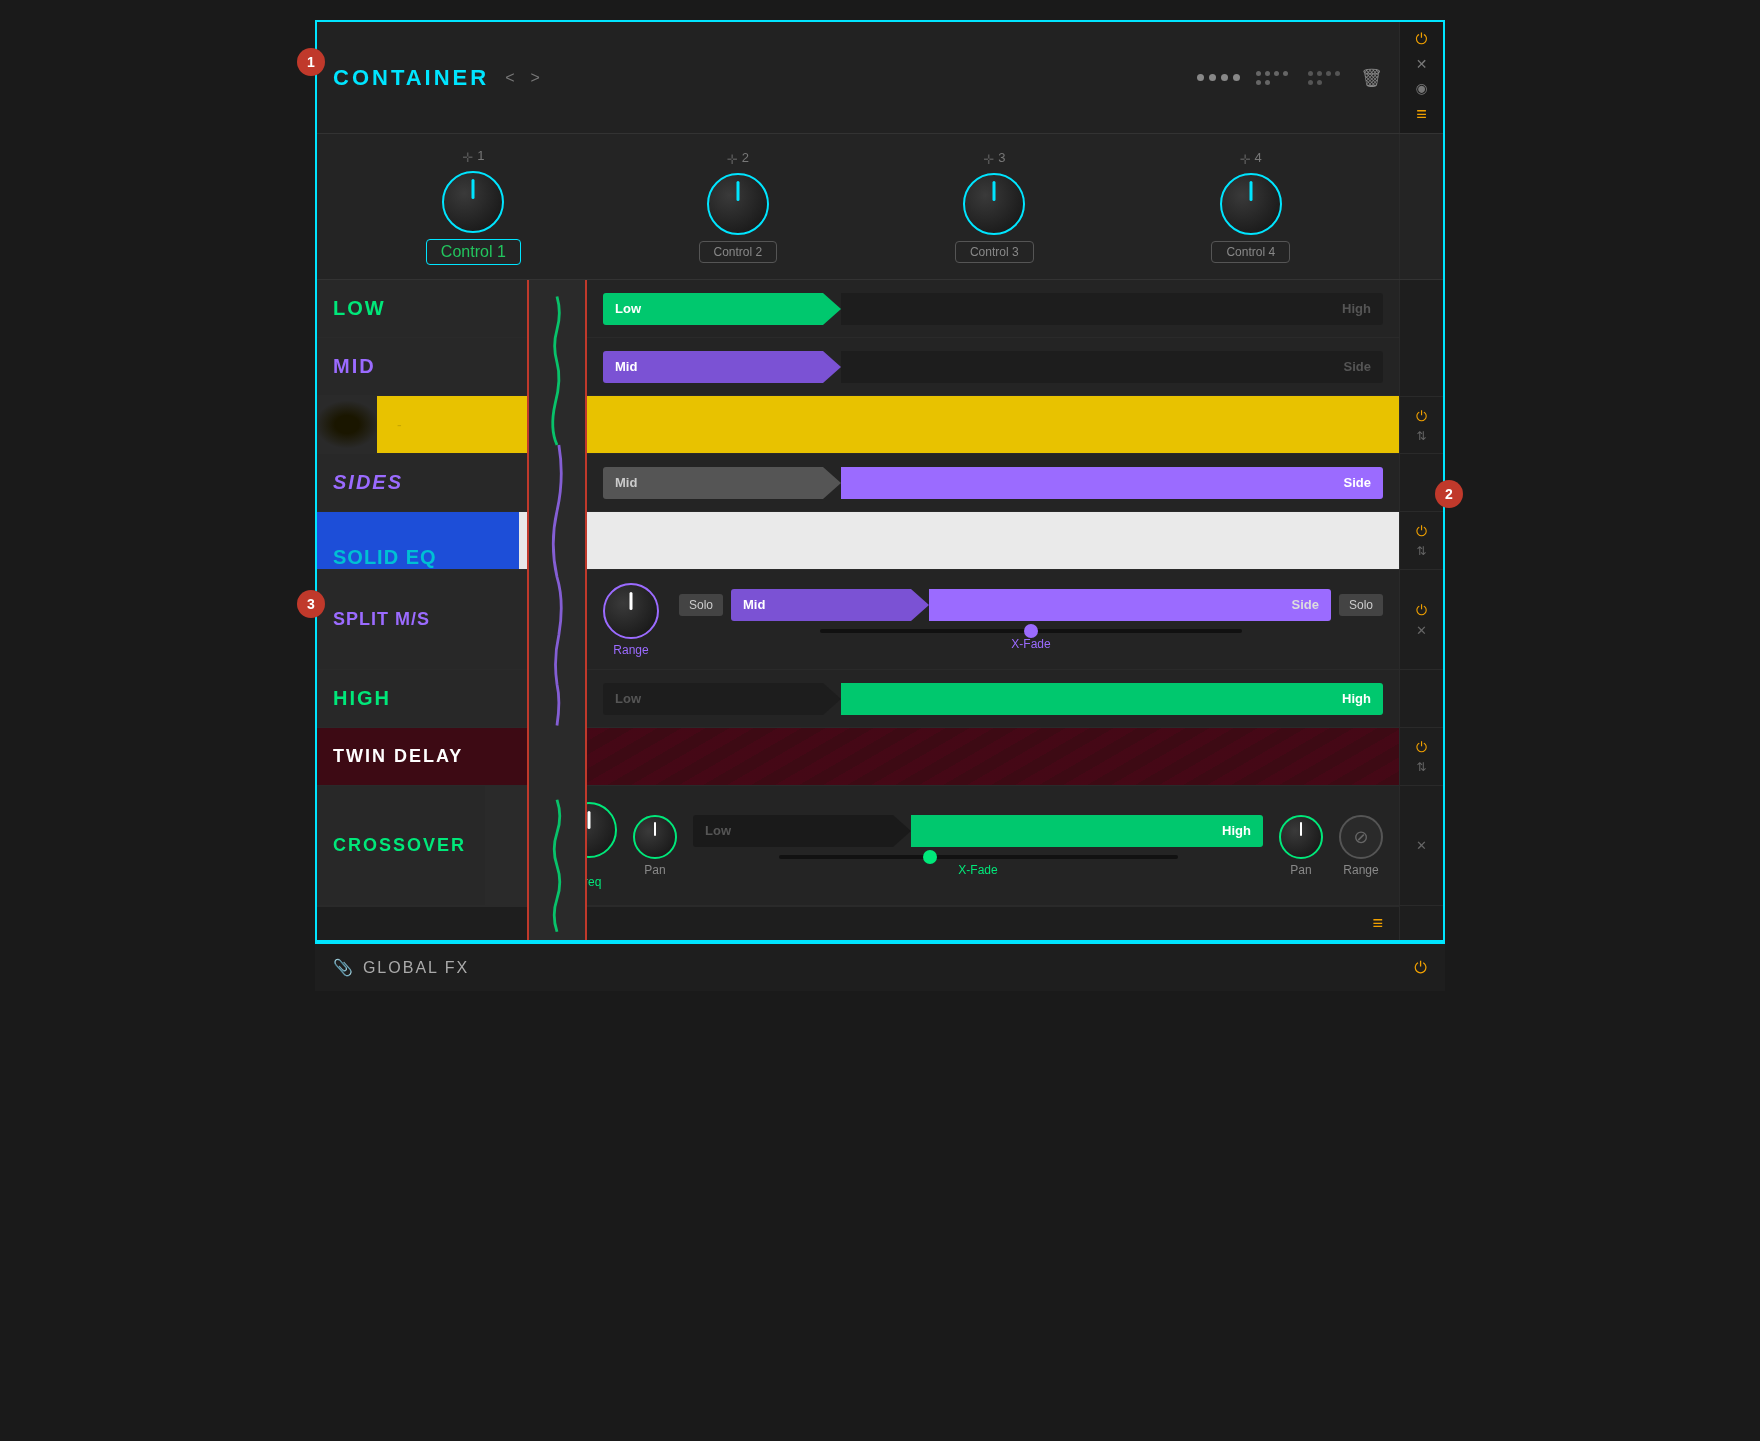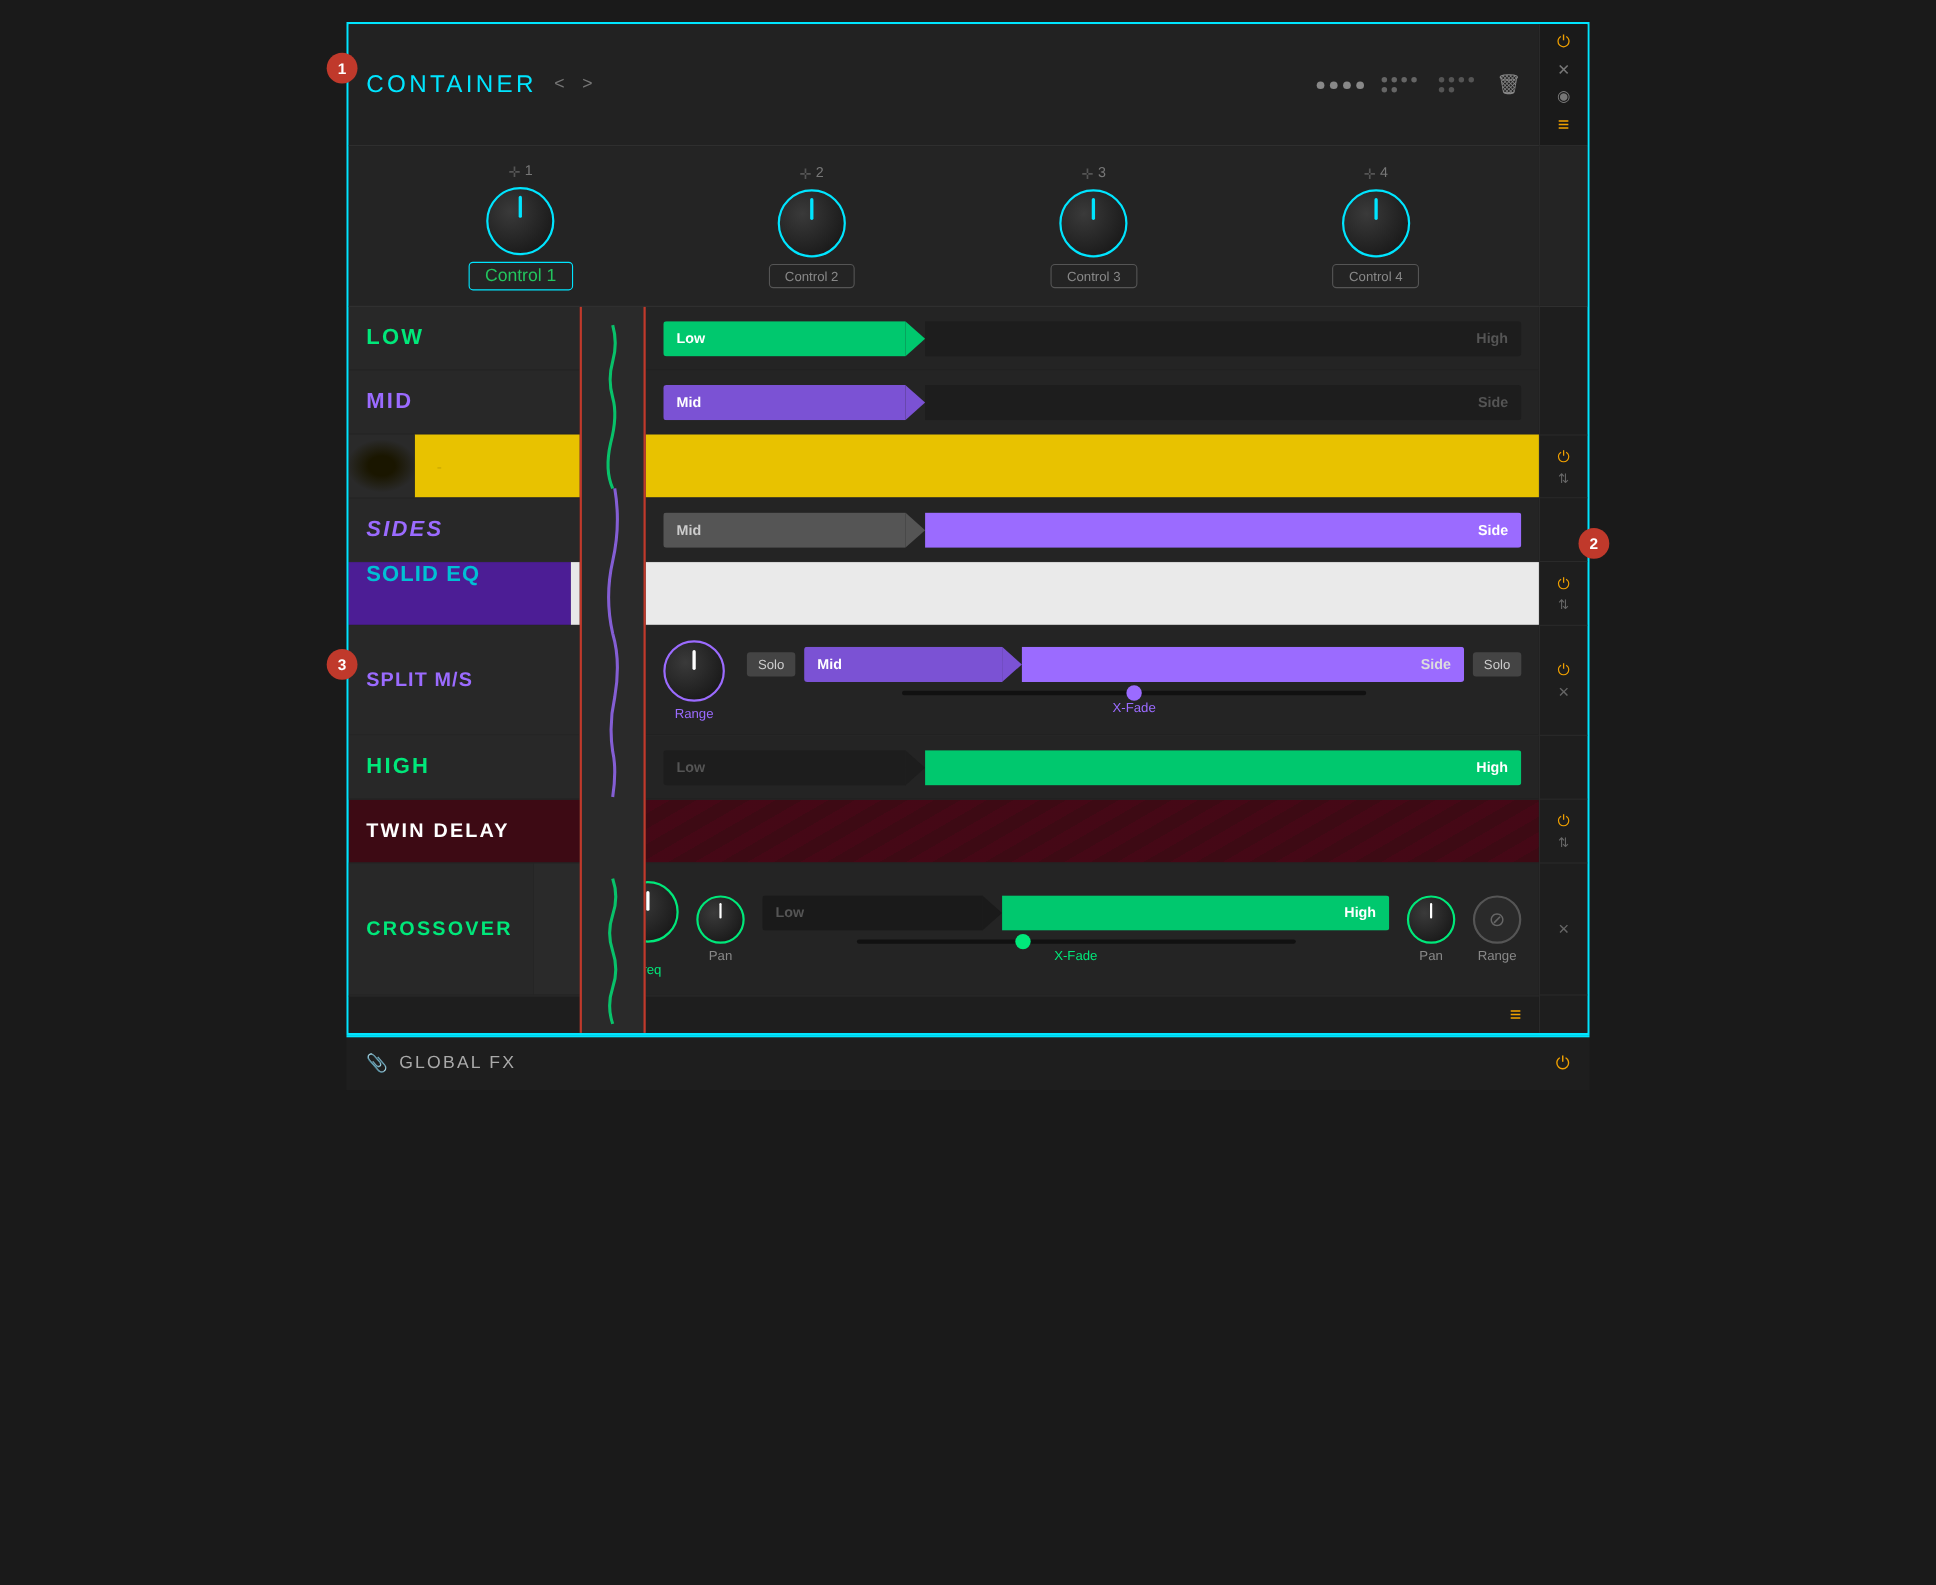--- a/index.html
+++ b/index.html
@@ -33,21 +33,21 @@
     <div style="position:absolute; left:-18px; top:28px; width:28px; height:28px; background:#c0392b; border-radius:50%; color:#fff; font-size:14px; font-weight:bold; display:flex; align-items:center; justify-content:center; z-index:100;">1</div>
 
     <div style="position:absolute; right:-18px; top:460px; width:28px; height:28px; background:#c0392b; border-radius:50%; color:#fff; font-size:14px; font-weight:bold; display:flex; align-items:center; justify-content:center; z-index:100;">2</div>
 
     <div style="position:absolute; left:-18px; top:570px; width:28px; height:28px; background:#c0392b; border-radius:50%; color:#fff; font-size:14px; font-weight:bold; display:flex; align-items:center; justify-content:center; z-index:100;">3</div>
 
     <div style="display:flex; flex-direction:column; border:2px solid #00e5ff;">
 
       <div style="display:flex; background:#222; border-bottom:1px solid #333;">
         <div style="flex:1; padding:12px 16px; display:flex; align-items:center; gap:16px;">
-          <span style="color:#00e5ff; font-size:22px; font-weight:normal; letter-spacing:3px;">CONTAINER</span>
+          <span style="color:#00e5ff; font-size:22px; font-weight:bold; letter-spacing:3px;">CONTAINER</span>
           <span style="color:#777; font-size:16px; cursor:pointer;">&lt;</span>
           <span style="color:#777; font-size:16px; cursor:pointer;">&gt;</span>
           <div style="flex:1;"></div>
 
           <div style="display:flex; gap:5px; align-items:center;">
             <span style="width:7px;height:7px;background:#888;border-radius:50%;display:inline-block;"></span>
             <span style="width:7px;height:7px;background:#888;border-radius:50%;display:inline-block;"></span>
             <span style="width:7px;height:7px;background:#888;border-radius:50%;display:inline-block;"></span>
             <span style="width:7px;height:7px;background:#888;border-radius:50%;display:inline-block;"></span>
           </div>
@@ -202,21 +202,21 @@
                 </div>
                 <div style="width:0;height:0;border-top:16px solid transparent;border-bottom:16px solid transparent;border-left:18px solid #555;"></div>
                 <div style="background:#9b6bff;height:100%;flex:1;display:flex;align-items:center;justify-content:flex-end;padding:0 12px;">
                   <span style="color:#fff;font-size:13px;font-weight:bold;">Side</span>
                 </div>
               </div>
             </div>
           </div>
 
           <div style="display:flex; align-items:stretch; min-height:58px; border-bottom:1px solid #2a2a2a; position:relative;">
-            <div style="width:202px; display:flex; align-items:flex-start; padding:0 16px; background:#4c1d95;">
+            <div style="width:202px; display:flex; align-items:flex-end; padding:0 16px; background:#1d4ed8;">
               <span style="color:#00c0d4; font-size:20px; font-weight:900; letter-spacing:1px;">SOLID EQ</span>
             </div>
             <div style="width:60px; background:#e8e8e8;"></div>
             <div style="flex:1; background:#eaeaea;"></div>
           </div>
 
           <div style="display:flex; align-items:stretch; min-height:100px; border-bottom:1px solid #2a2a2a; position:relative;">
             <div style="width:210px; display:flex; align-items:center; padding:0 16px; background:#282828;">
               <span style="color:#9b6bff; font-size:18px; font-weight:bold; letter-spacing:1px;">SPLIT M/S</span>
             </div>

